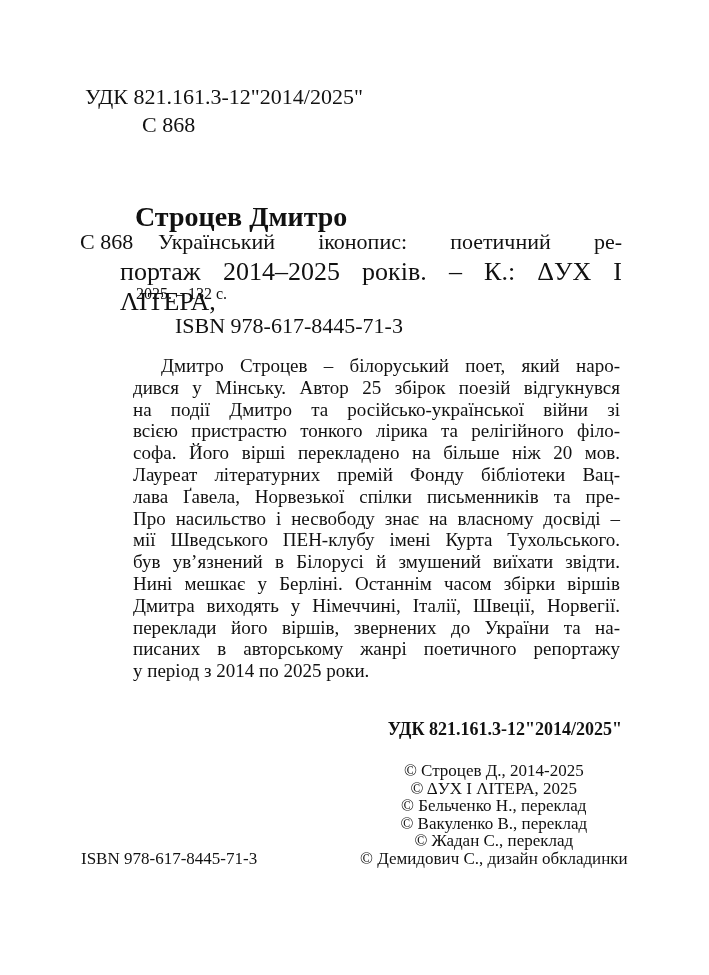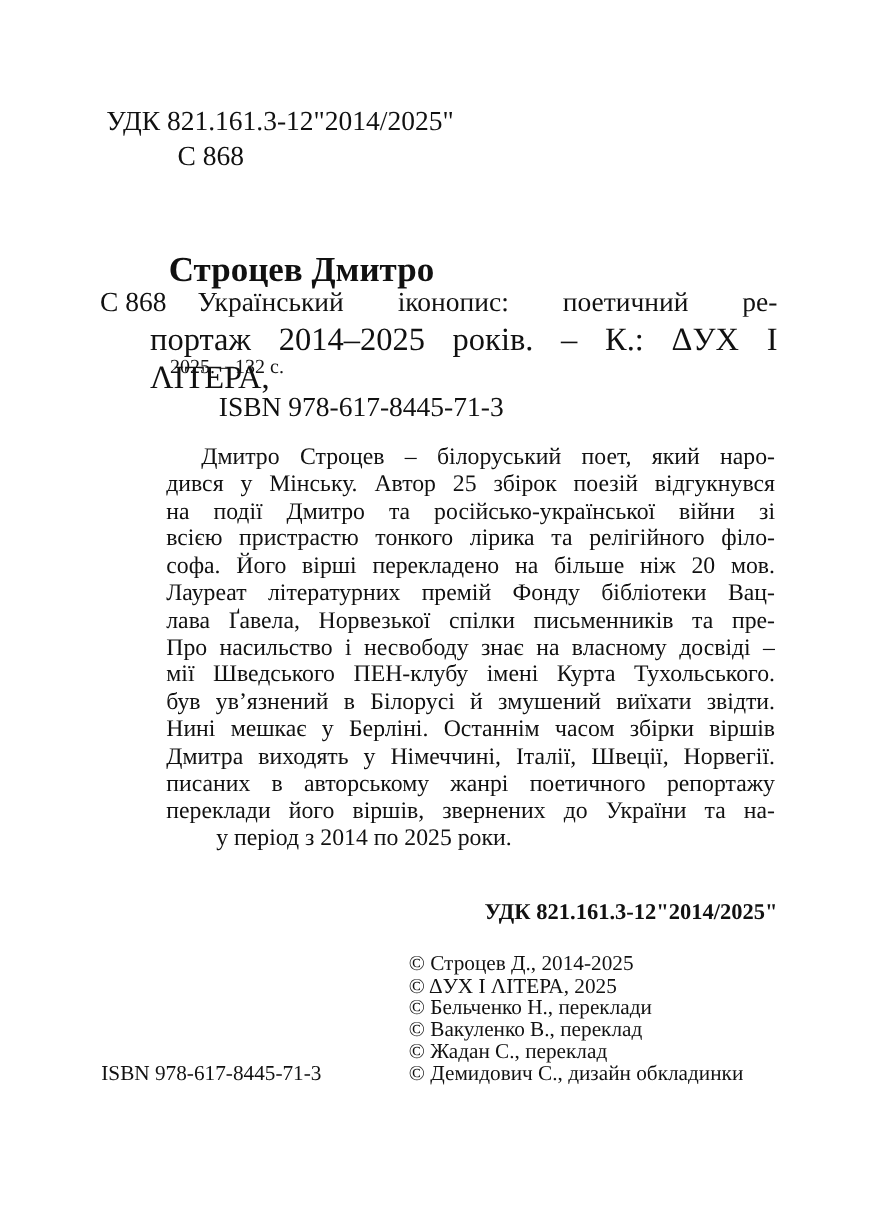--- a/index.html
+++ b/index.html
@@ -30,27 +30,27 @@
 
   
   #annotation { left: 133px; top: 355px; width: 487px; font-size: 19px; }
   #annotation .ann-line {
     line-height: 21.8px;
     text-align: justify;
     text-align-last: justify;
     white-space: normal;
   }
   #annotation .ann-line.indent { text-indent: 28px; }
-  #annotation .ann-line.nojust { text-align-last: left; margin-left: 40px; }
+  #annotation .ann-line.nojust { text-align-last: left; }
 
   
   #udc-footer { right: 87px; top: 719px; font-size: 18px; font-weight: 700; }
 
   
-  #copyrights { left: 327px; top: 762px; font-size: 17px; }
+  #copyrights { left: 360px; top: 762px; font-size: 17px; text-align: center; }
   #copyrights .c-line { line-height: 17.5px; white-space: nowrap; }
 
   
   #isbn-footer { left: 81px; top: 849px; font-size: 17px; }
 </style>
 </head>
 <body>
 
 <div class="abs" id="udc-line">УДК 821.161.3-12"2014/2025"</div>
 <div class="abs" id="udc-code">С 868</div>
@@ -71,29 +71,29 @@
     <div class="ann-line">на події Дмитро та російсько-української війни зі</div>
     <div class="ann-line">всією пристрастю тонкого лірика та релігійного філо-</div>
     <div class="ann-line">софа. Його вірші перекладено на більше ніж 20 мов.</div>
     <div class="ann-line">Лауреат літературних премій Фонду бібліотеки Вац-</div>
     <div class="ann-line">лава Ґавела, Норвезької спілки письменників та пре-</div>
     <div class="ann-line">Про насильство і несвободу знає на власному досвіді –</div>
     <div class="ann-line">мії Шведського ПЕН-клубу імені Курта Тухольського.</div>
     <div class="ann-line">був ув’язнений в Білорусі й змушений виїхати звідти.</div>
     <div class="ann-line">Нині мешкає у Берліні. Останнім часом збірки віршів</div>
     <div class="ann-line">Дмитра виходять у Німеччині, Італії, Швеції, Норвегії.</div>
+    <div class="ann-line">переклади його віршів, звернених до України та на-</div>
     <div class="ann-line">писаних в авторському жанрі поетичного репортажу</div>
-    <div class="ann-line">переклади його віршів, звернених до України та на-</div>
     <div class="ann-line nojust">у період з 2014 по 2025 роки.</div>
   </div>
 
 <div class="abs" id="udc-footer">УДК 821.161.3-12"2014/2025"</div>
 
 <div class="abs" id="copyrights">
     <div class="c-line">© Строцев Д., 2014-2025</div>
     <div class="c-line">© ΔУХ І ΛІТЕРА, 2025</div>
-    <div class="c-line">© Бельченко Н., переклади</div>
+    <div class="c-line">© Бельченко Н., переклад</div>
     <div class="c-line">© Вакуленко В., переклад</div>
     <div class="c-line">© Жадан С., переклад</div>
     <div class="c-line">© Демидович С., дизайн обкладинки</div>
   </div>
 
 <div class="abs" id="isbn-footer">ISBN 978-617-8445-71-3</div>
 
 </body></html>

